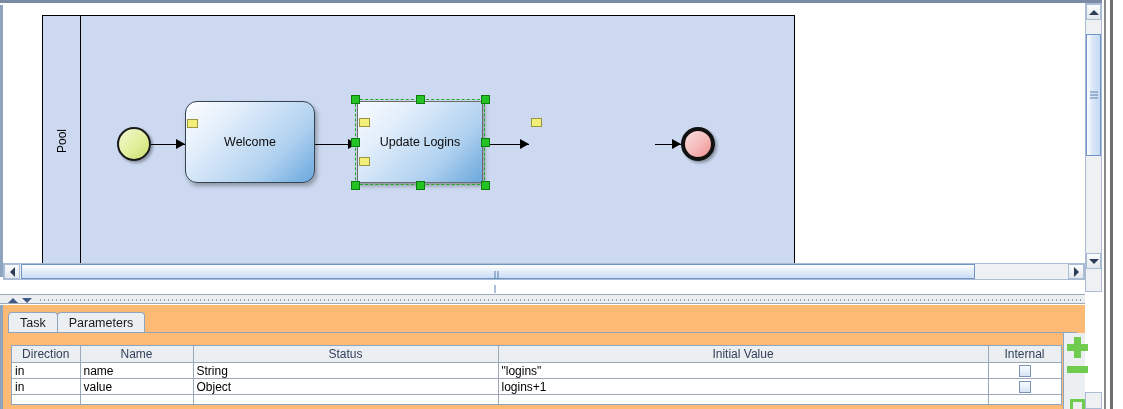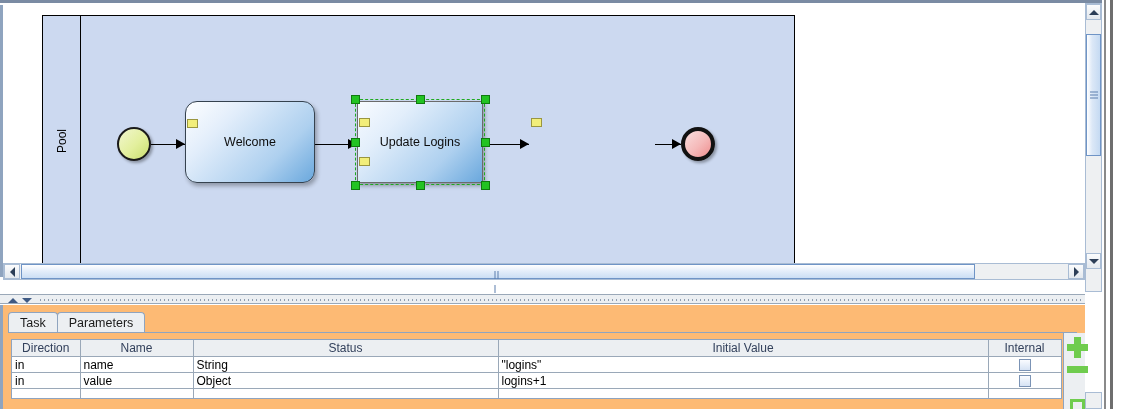--- a/index.html
+++ b/index.html
@@ -351,21 +351,21 @@
   .tab-underline {
     position: absolute;
     left: 8px; top: 27px;
     width: 1069px; height: 1px;
     background: #8fa4bf;
   }
 
   
   .tbl-wrap {
     position: absolute;
-    left: 11px; top: 34px;
+    left: 11px; top: 40px;
     width: 1051px;
     height: 60px;
     background: #ffffff;
     border: 1px solid #8fa4bf;
     box-sizing: border-box;
     overflow: hidden;
   }
   table.params {
     border-collapse: collapse;
     width: 100%;

